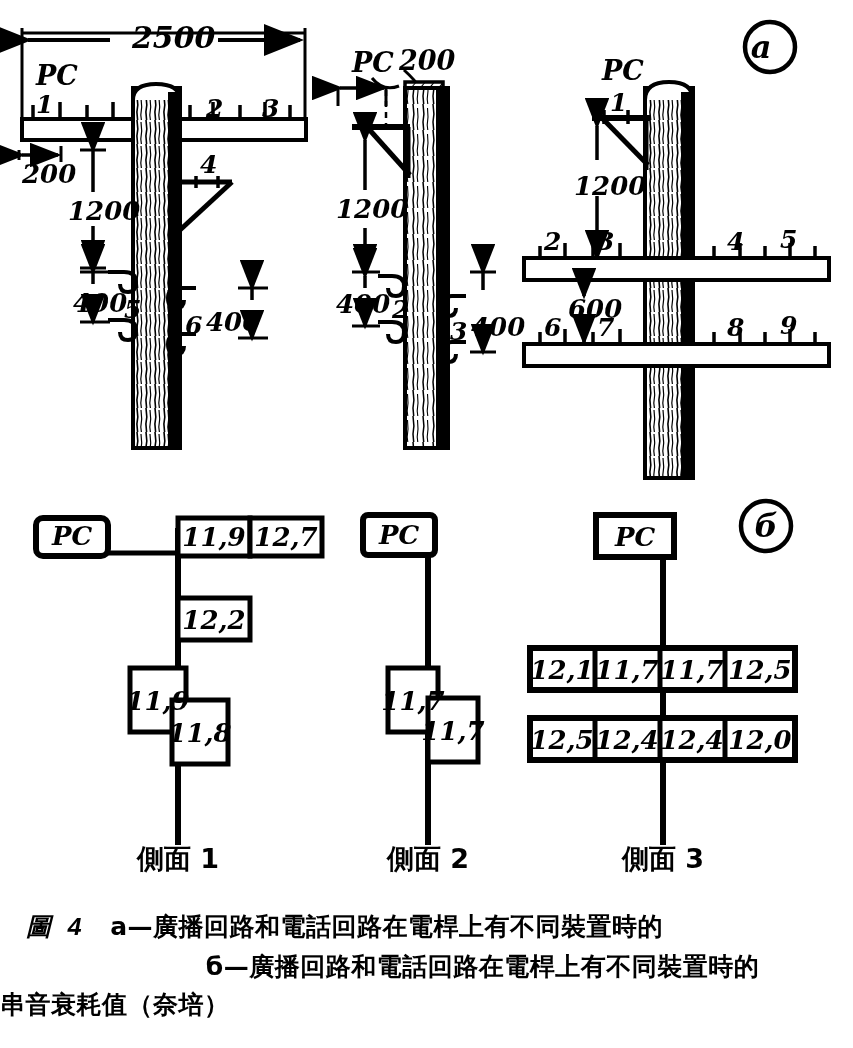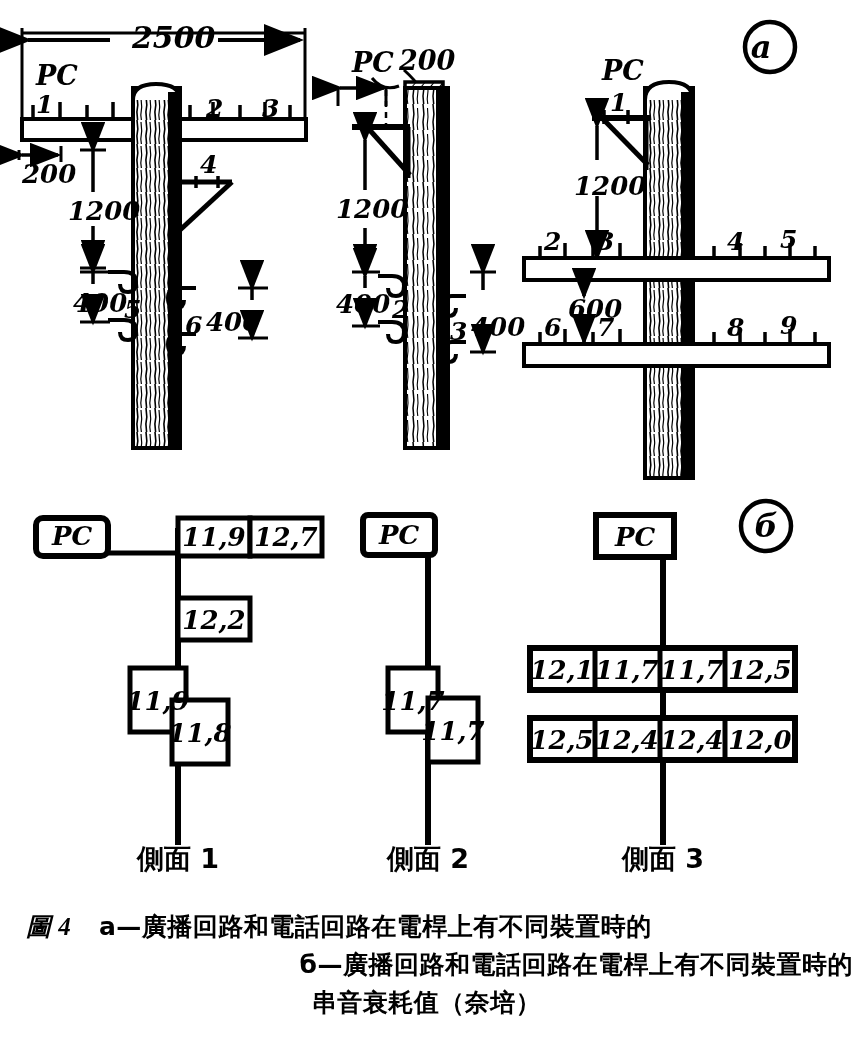--- a/index.html
+++ b/index.html
@@ -37,24 +37,24 @@
     text-align: center;
     font-family: "DejaVu Sans", sans-serif;
     font-weight: bold;
     font-size: 25px;
     line-height: 38px;
     letter-spacing: 0.5px;
     color: #000;
   }
   .caption-line { display: block; white-space: nowrap; }
   .caption-line.l1 { text-align: left; padding-left: 26px; }
-  .caption-line.l2 { text-align: right; padding-left: 112px; }
-  .caption-line.l3 { text-align: center; }
+  .caption-line.l2 { text-align: center; padding-left: 112px; }
+  .caption-line.l3 { text-align: left; }
   .cap-ital {
-    font-family: Liberation Serif, serif;
+    font-family: Liberation Mono, monospace;
     font-style: italic;
     font-weight: bold;
   }
 </style>
 </head>
 <body>
 
 <div id="figure-root">
 
   <svg class="fig" viewBox="0 0 853 1048">

